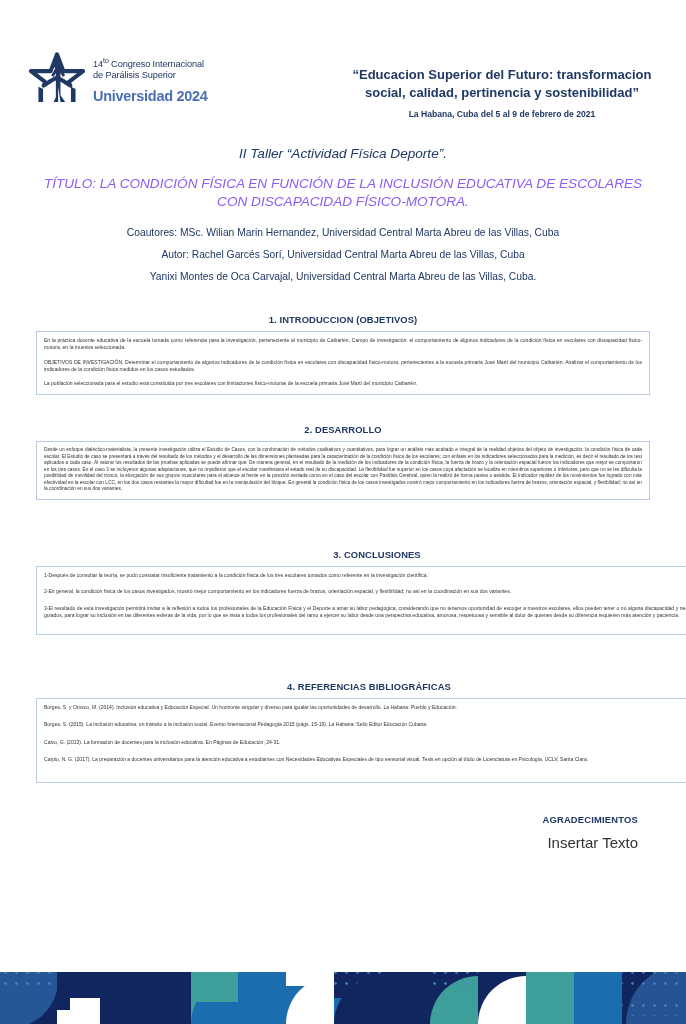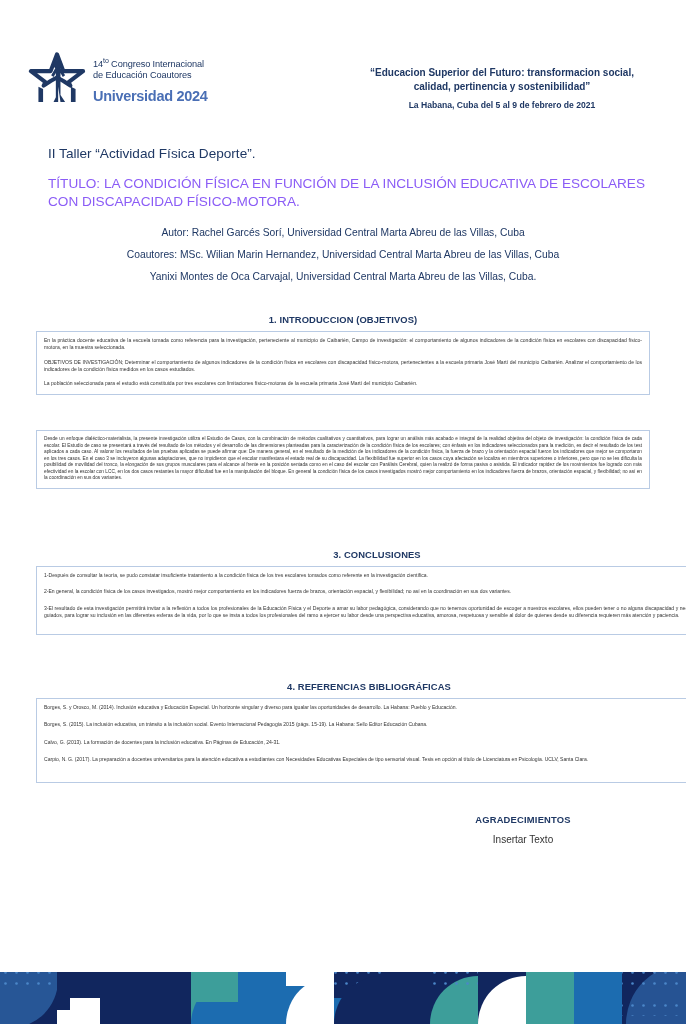--- a/index.html
+++ b/index.html
@@ -58,37 +58,39 @@
 
   .header-right {
     position: absolute;
     right: 34px;
     top: 14px;
     width: 300px;
     text-align: center;
     line-height: 1.42;
   }
   .slogan {
-    font-size: 10px;
+    font-size: 13px;
     font-weight: bold;
     color: #1f3864;
   }
   .place-date {
     font-size: 8.6px;
     font-weight: bold;
     color: #1f3864;
     margin-top: 5px;
   }
 
   
   .titles {
     position: absolute;
     top: 146px;
-    left: 48px;
+    left: 36px;
     width: 614px;
+    text-align: center;
+    font-style: italic;
   }
   .workshop {
     font-size: 13.6px;
     color: #1f3864;
     margin-bottom: 14px;
   }
   .main-title {
     font-size: 13.6px;
     color: #8b5cf6;
     line-height: 1.32;
@@ -145,30 +147,30 @@
   .sec-ref { position: absolute; top: 681px; left: 36px; width: 666px; }
   .sec-ref .panel { margin-top: 6px; padding-bottom: 9px; }
   .sec-ref .panel p { margin-bottom: 10px; text-align: left; }
 
   
   .ack {
     position: absolute;
     top: 814px;
     right: 48px;
     width: 230px;
-    text-align: center;
+    text-align: right;
   }
   .ack-title {
     font-size: 9.4px;
     font-weight: bold;
     color: #1f3864;
     letter-spacing: 0.2px;
   }
   .ack-body {
-    font-size: 10px;
+    font-size: 15px;
     color: #333333;
     margin-top: 9px;
   }
 
   
   .footer {
     position: absolute;
     left: 0;
     bottom: 0;
     width: 686px;
@@ -181,52 +183,53 @@
 <div class="header">
 
   <div class="brand">
     <svg class="logo-mark" viewBox="0 0 100 100">
       <path d="M50 4 L61 33 L95 33 L70 52 L73 58 L61 50 L50 44 L39 50 L27 58 L30 52 L5 33 L39 33 Z" fill="none" stroke="#1f3864" stroke-width="7" stroke-linejoin="round"></path>
       <path d="M50 14 C46 14 44 17 44 21 C44 24 45 26 47 28 L40 40 L44 43 L48 36 L48 78 L44 86 L52 86 L52 60 L56 86 L64 86 L56 74 L56 36 L60 43 L64 40 L56 28 C58 26 59 24 59 21 C59 17 56 14 50 14 Z" fill="#1f3864"></path>
       <path d="M18 60 L18 86 L26 86 L26 64 Z M74 60 L74 86 L82 86 L82 64 Z" fill="#1f3864"></path>
     </svg>
     <div class="brand-text">
       <div class="brand-line1"><span>14</span><span class="ord">to</span><span> Congreso Internacional</span></div>
-      <div class="brand-line2">de Educación Coautores</div>
+      <div class="brand-line2">de Parálisis Superior</div>
       <div class="brand-line3">Universidad 2024</div>
     </div>
   </div>
 
   <div class="header-right">
     <div class="slogan">“Educacion Superior del Futuro: transformacion social, calidad, pertinencia y sostenibilidad”</div>
     <div class="place-date">La Habana, Cuba del 5 al 9 de febrero de 2021</div>
   </div>
 </div>
 
 <div class="titles">
   <div class="workshop">II Taller “Actividad Física Deporte”.</div>
   <div class="main-title">TÍTULO: LA CONDICIÓN FÍSICA EN FUNCIÓN DE LA INCLUSIÓN EDUCATIVA DE ESCOLARES CON DISCAPACIDAD FÍSICO-MOTORA.</div>
 </div>
 
 <div class="authors">
+  <div class="author-line">Coautores: MSc. Wilian Marin Hernandez, Universidad Central Marta Abreu de las Villas, Cuba</div>
   <div class="author-line">Autor: Rachel Garcés Sorí,  Universidad Central Marta Abreu de las Villas, Cuba</div>
-  <div class="author-line">Coautores: MSc. Wilian Marin Hernandez, Universidad Central Marta Abreu de las Villas, Cuba</div>
   <div class="author-line">Yanixi Montes de Oca Carvajal, Universidad Central Marta Abreu de las Villas, Cuba.</div>
 </div>
 
 <div class="sec-intro">
   <div class="section-head">1. INTRODUCCION (OBJETIVOS)</div>
   <div class="panel">
     <p>En la práctica docente educativa de la escuela tomada como referencia para la investigación, perteneciente al  municipio de Caibarién, Campo de investigación: el comportamiento de algunos indicadores de la condición física en escolares con discapacidad físico-motora, en la muestra seleccionada.</p>
     <p>OBJETIVOS DE INVESTIGACIÓN; Determinar el comportamiento de algunos indicadores de la condición física en escolares con discapacidad físico-motora, pertenecientes a la escuela primaria José Martí del municipio Caibarién. Analizar el comportamiento de los indicadores de la condición física medidos en los casos estudiados.</p>
     <p>La población seleccionada para el estudio está constituida por tres escolares con limitaciones físico-motoras de la escuela primaria José Martí del municipio Caibarién.</p>
   </div>
 </div>
 
 <div class="sec-des">
+  <div class="section-head">2. DESARROLLO</div>
   <div class="panel">
     <p>Desde un enfoque dialéctico-materialista, la presente investigación utiliza  el Estudio de Casos, con la combinación de métodos cualitativos y cuantitativos, para lograr un análisis más acabado e integral de la realidad objetiva del objeto de investigación: la condición física de cada escolar. El Estudio de caso se presentará a través del resultado de los métodos y el desarrollo de las dimensiones planteadas para la caracterización de la condición física de los escolares; con énfasis en los indicadores seleccionados para la medición, es decir el resultado de los test aplicados a cada caso. Al valorar los resultados de las pruebas aplicadas se puede afirmar que: De manera general, en el resultado de la medición de los indicadores de la condición física, la fuerza de brazo y la orientación espacial fueron los indicadores que mejor se comportaron en los tres casos. En el caso 3 se incluyeron algunas adaptaciones, que no impidieron que el escolar manifestara el estado real de su discapacidad. La flexibilidad fue superior en  los casos cuya afectación se localiza en miembros superiores o inferiores, pero que no se les dificulta la posibilidad de movilidad del tronco, la elongación de sus grupos musculares para el alcance al frente en la posición sentada como en el caso del escolar con Parálisis Cerebral, quien la realizó de forma pasiva o asistida. El indicador rapidez de los movimientos fue logrado con más efectividad en la escolar con LCC,  en los dos casos restantes la mayor dificultad fue en la manipulación del bloque. En general la condición física de los casos investigados mostró mejor comportamiento en los indicadores fuerza de brazos, orientación espacial, y flexibilidad; no así en la coordinación en sus dos variantes.</p>
   </div>
 </div>
 
 <div class="sec-con">
   <div class="section-head">3. CONCLUSIONES</div>
   <div class="panel">
     <p>1-Después de consultar la teoría, se pudo constatar insuficiente tratamiento a la condición física de los tres escolares tomados como referente en la investigación científica.</p>
     <p>2-En general, la condición física de los casos investigados, mostró mejor comportamiento en los indicadores fuerza de brazos, orientación espacial, y flexibilidad; no así en la coordinación en sus dos variantes.</p>

